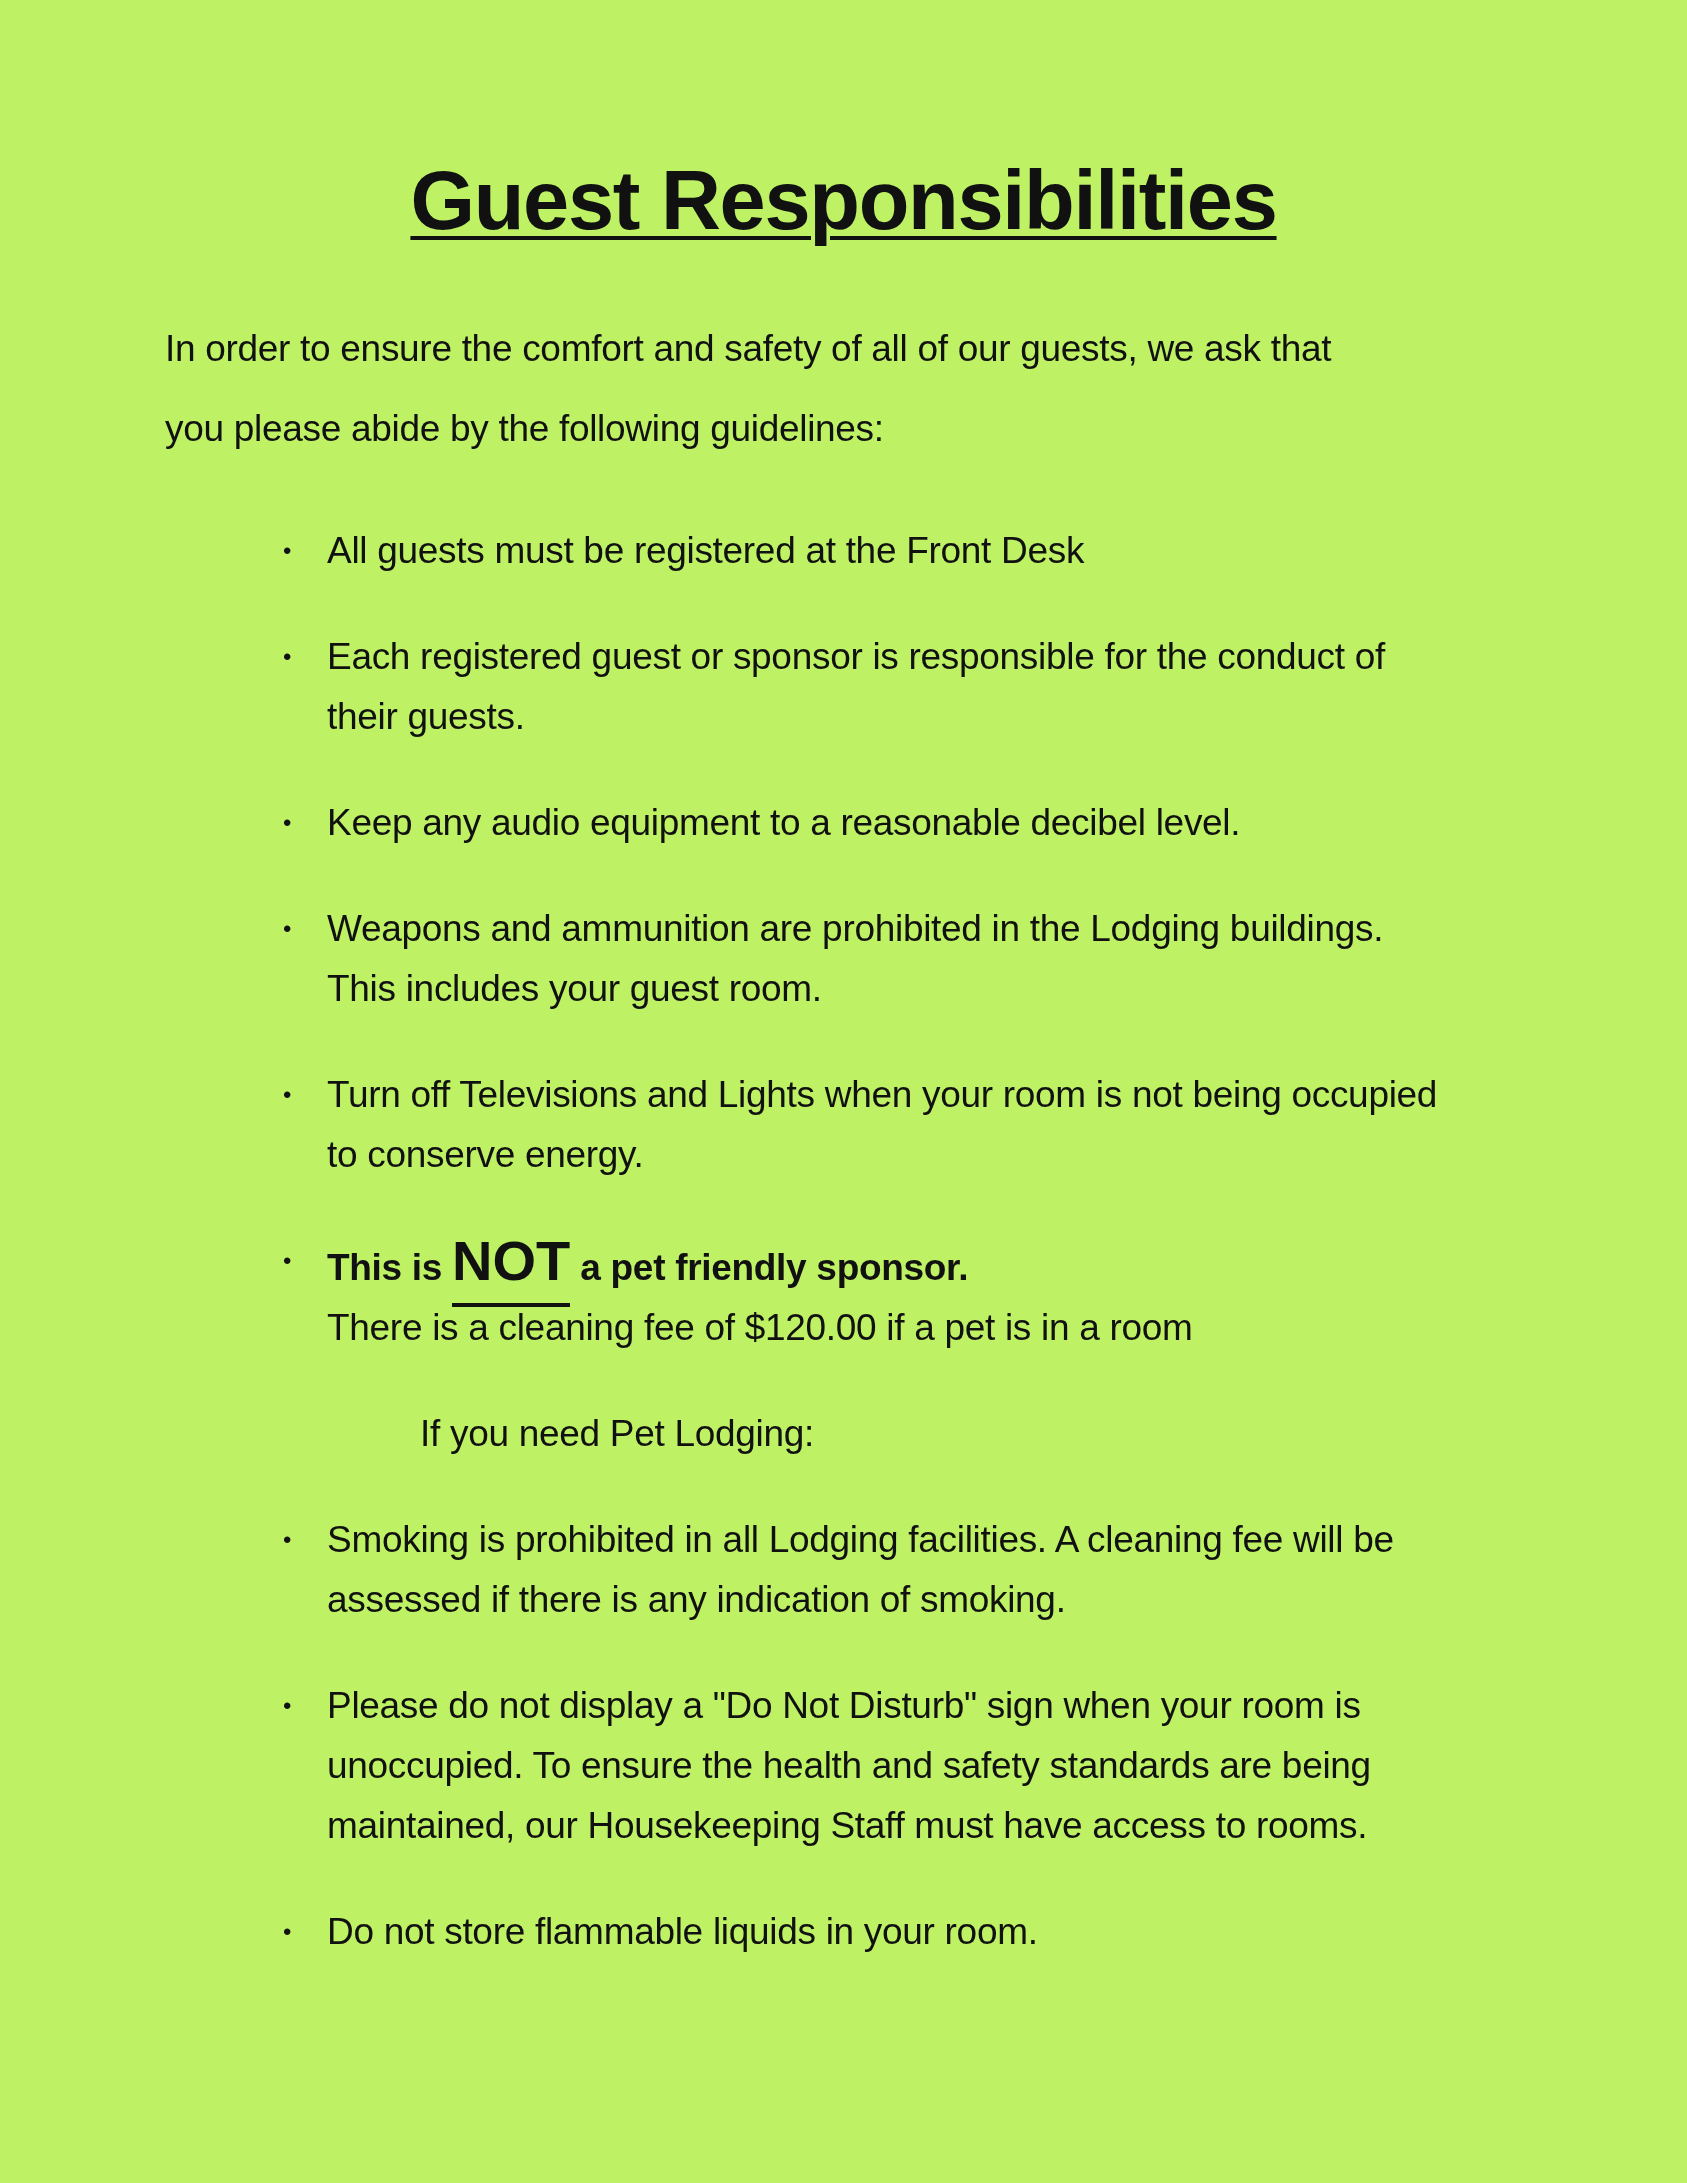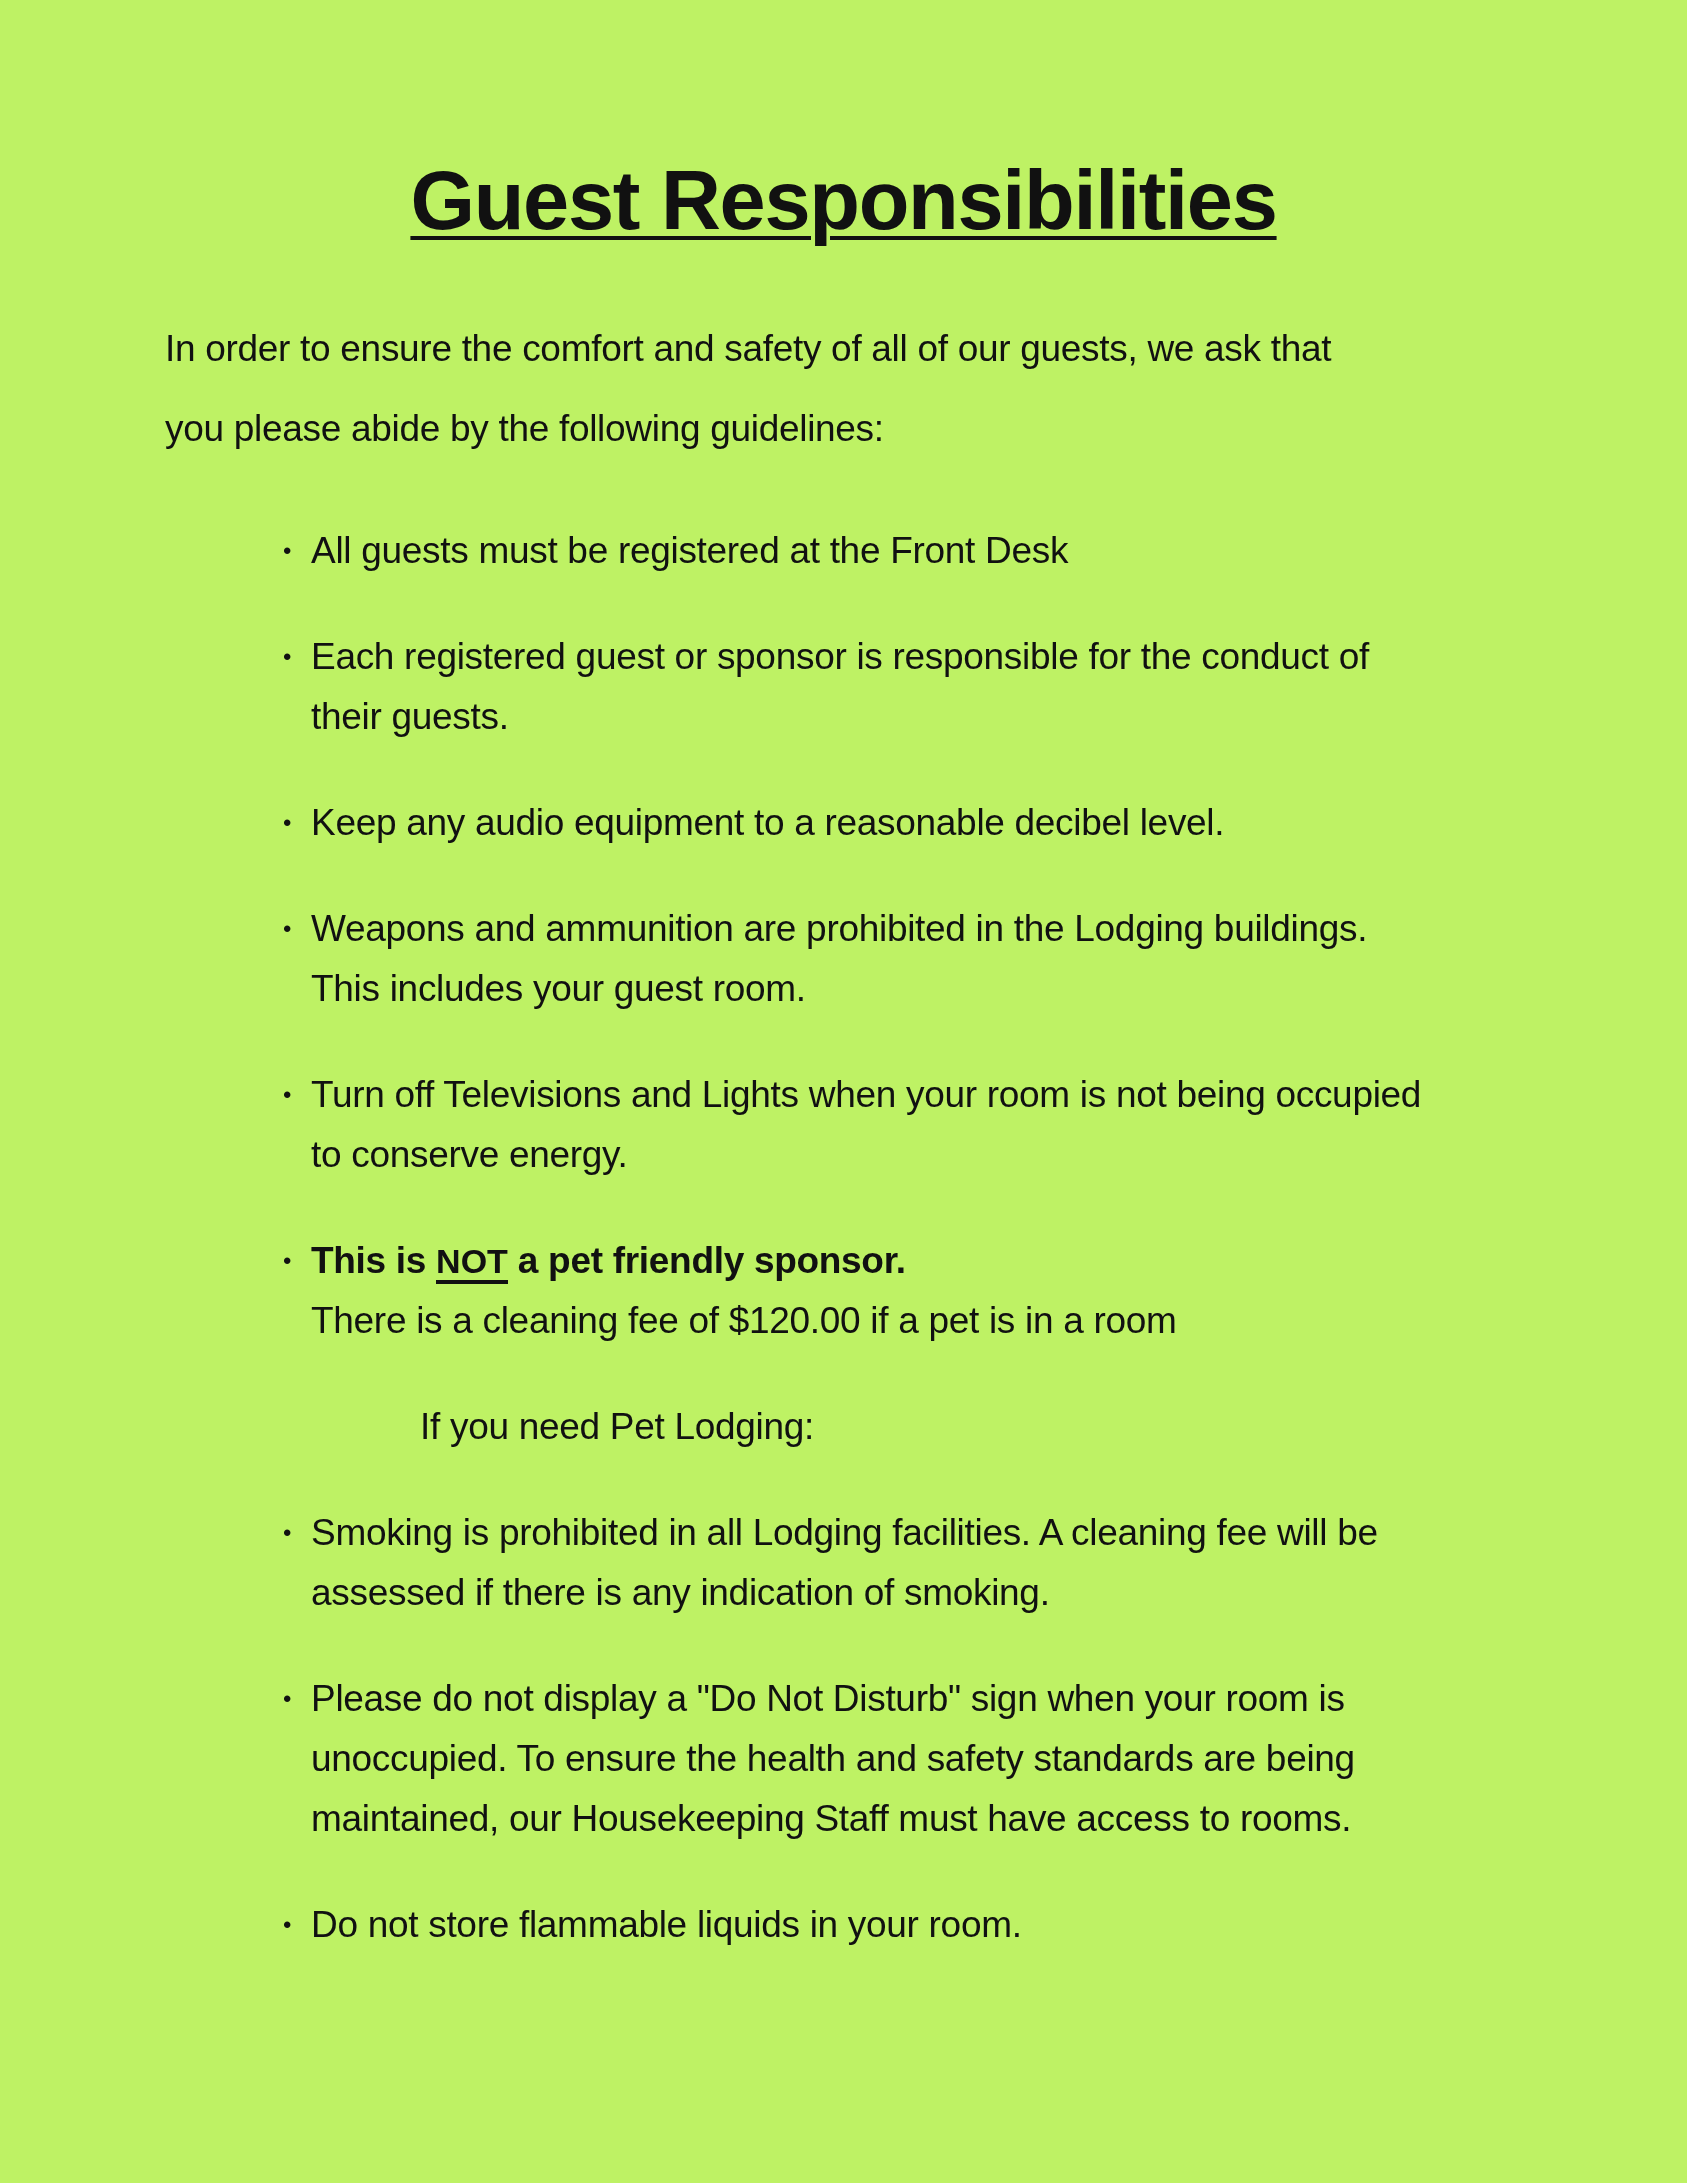--- a/index.html
+++ b/index.html
@@ -44,29 +44,29 @@
     font-size: 37px;
     line-height: 60px;
     letter-spacing: -0.3px;
   }
   .dot {
     flex: 0 0 28px;
     font-size: 24px;
     line-height: 60px;
     color: #111;
   }
-  .bullet-text { flex: 1; }
+  .bullet-text { flex: 1; margin-left: 16px; }
 
   .pet-line1 { font-weight: bold; }
   .pet-line1 .b { font-weight: bold; }
   .not-word {
     font-weight: bold;
-    font-size: 34px;
+    font-size: 56px;
     border-bottom: 4.6px solid #111;
-    padding-bottom: 0;
+    padding-bottom: 11px;
     letter-spacing: 0;
   }
 
   .lodging {
     display: flex;
     margin: 0 0 46px 28px;
     font-size: 37px;
     line-height: 60px;
     letter-spacing: -0.3px;
   }

